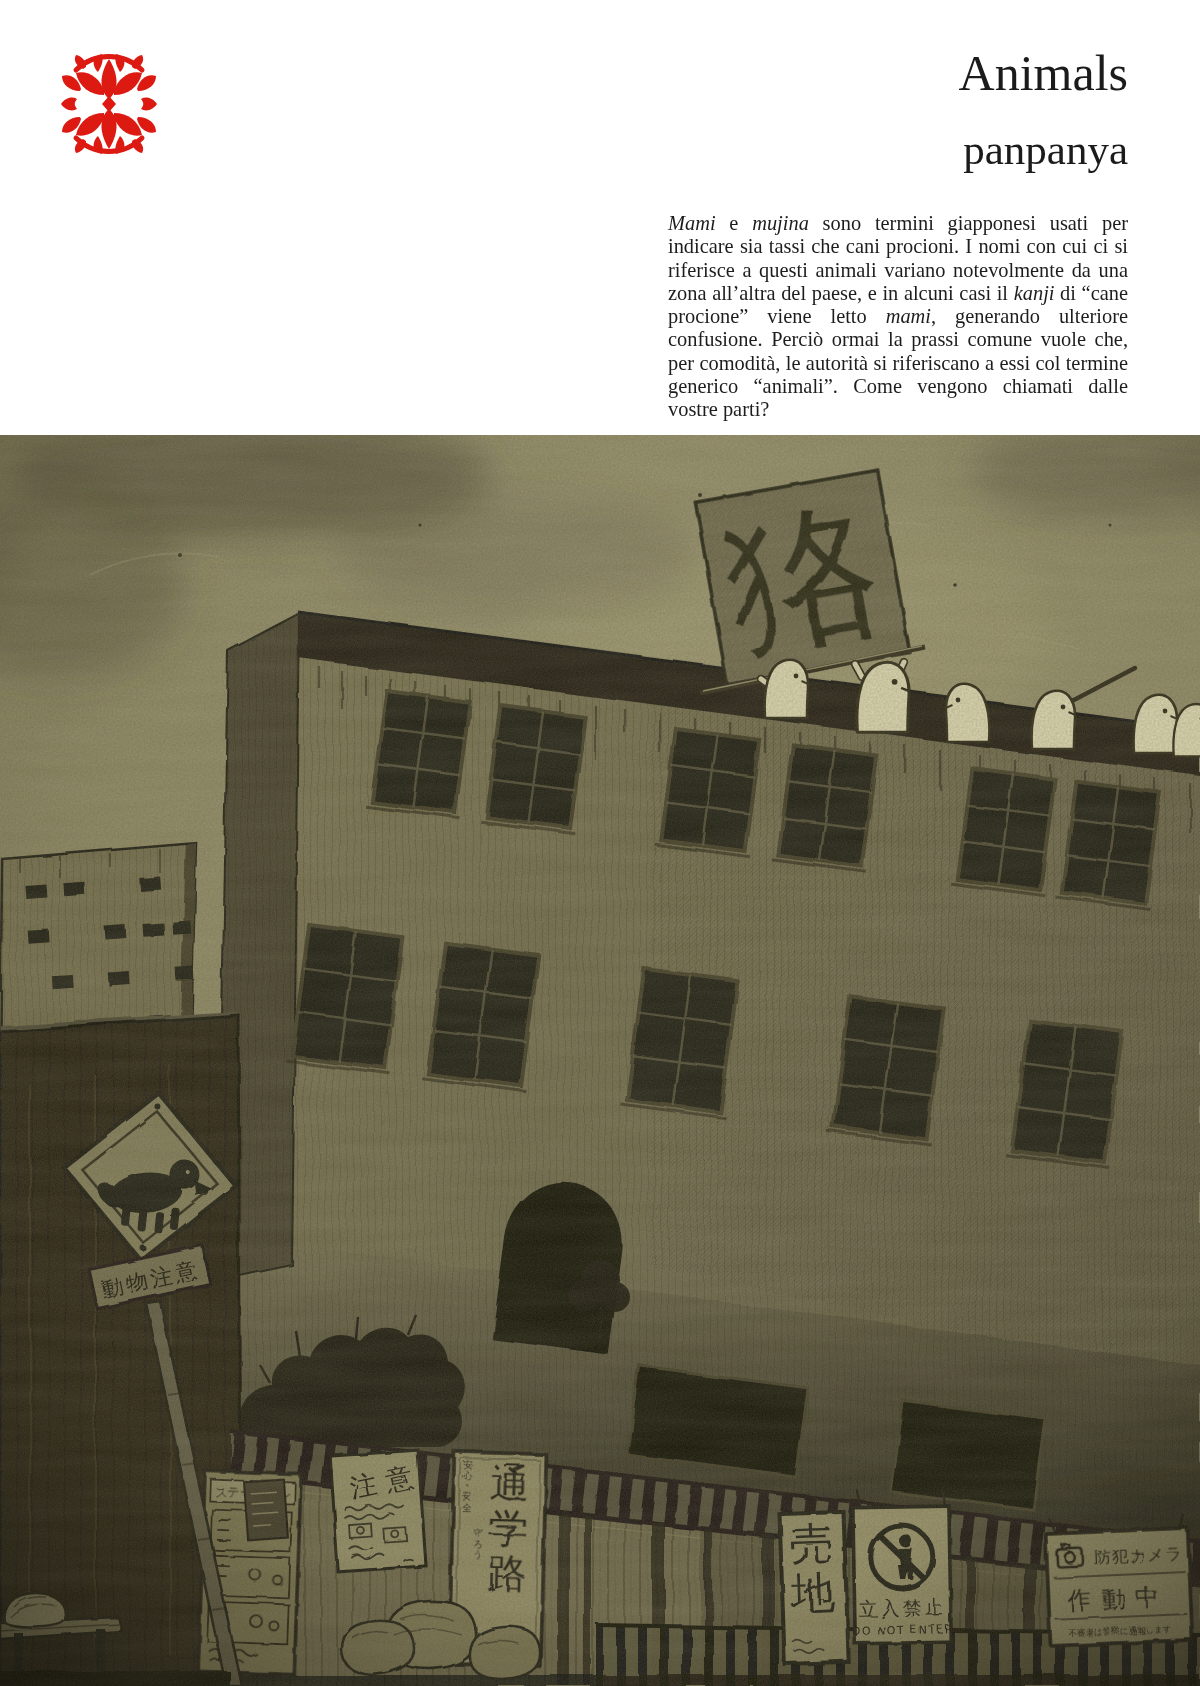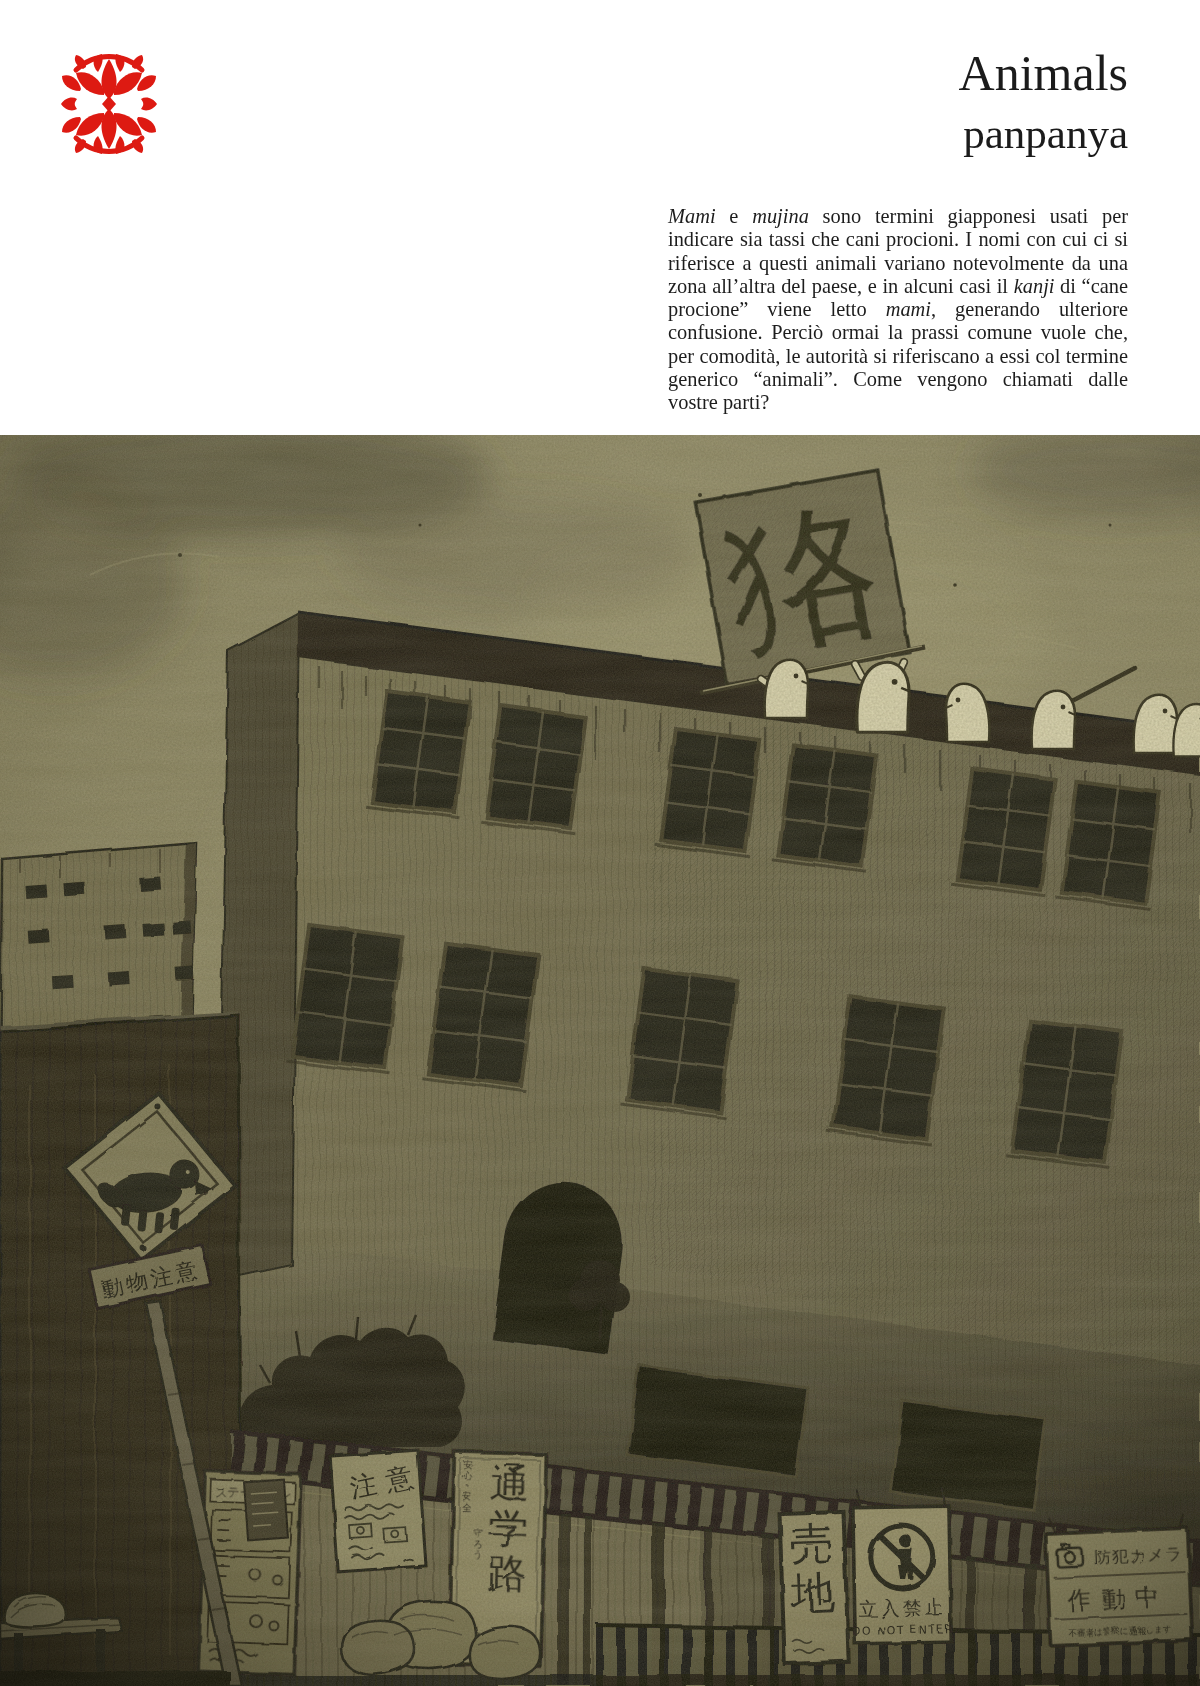--- a/index.html
+++ b/index.html
@@ -4,23 +4,23 @@
 <title>Animals</title>
 <style>
   html,body{margin:0;padding:0;background:#e8e8e8;}
   .page{position:relative;width:1200px;height:1686px;margin:0 auto;background:#ffffff;overflow:hidden;
         font-family:"Liberation Serif","DejaVu Serif",serif;}
   .top{position:absolute;left:0;top:0;width:1200px;height:435px;background:#ffffff;}
   .logo{position:absolute;left:57px;top:52px;width:104px;height:104px;}
   .logo svg{display:block;width:100%;height:100%;}
   .title{position:absolute;top:48px;right:72px;margin:0;font-weight:400;
          font-size:50px;line-height:1;color:#1b1b1b;font-family:"Liberation Serif","DejaVu Serif",serif;}
-  .author{position:absolute;top:112px;right:72px;margin:0;font-weight:400;
+  .author{position:absolute;top:128px;right:72px;margin:0;font-weight:400;
           font-size:43px;line-height:1;color:#1b1b1b;font-family:"Liberation Serif","DejaVu Serif",serif;}
-  .intro{position:absolute;left:668px;top:205px;width:460px;margin:0;
+  .intro{position:absolute;left:668px;top:212px;width:460px;margin:0;
          font-size:20.4px;line-height:23.3px;color:#1d1d1d;text-align:justify;}
   .intro i{font-style:italic;}
   .art{position:absolute;left:0;top:435px;width:1200px;height:1251px;}
   .art svg{display:block;}
   .cjk{font-family:"DejaVu Sans",sans-serif;}
   .latin-hand{font-family:"DejaVu Sans",sans-serif;}
 </style>
 </head>
 <body>
 

